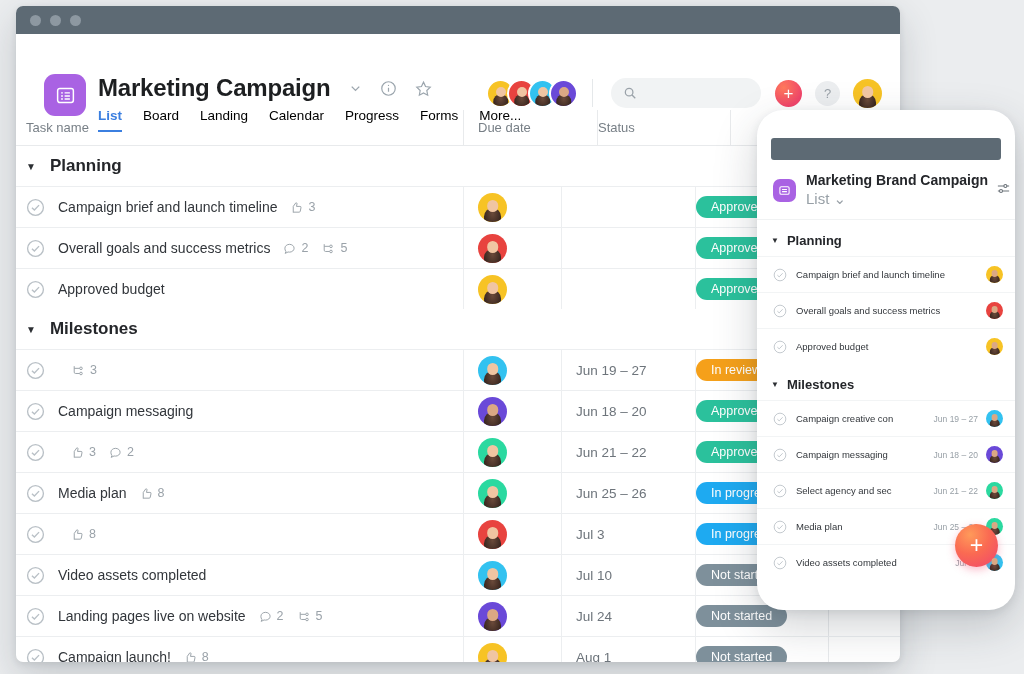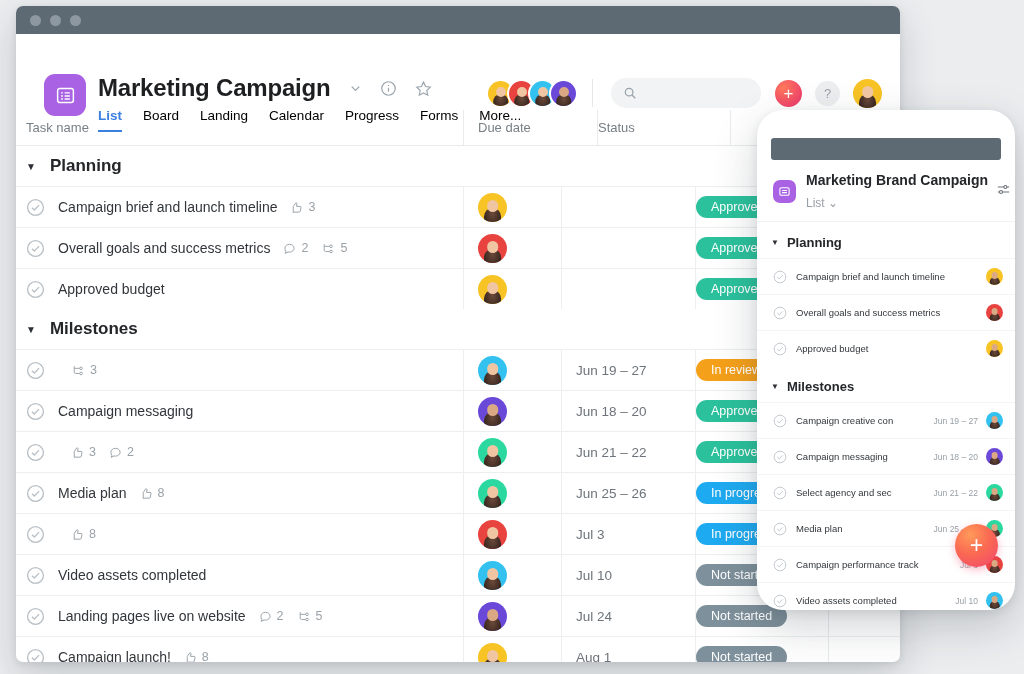--- a/index.html
+++ b/index.html
@@ -133,21 +133,21 @@
     box-shadow: 0 16px 44px rgba(40,50,60,.22), 0 3px 10px rgba(40,50,60,.10);
     overflow: hidden;
   }
   .ph-status { height: 28px; }
   .ph-bar { height: 22px; margin: 0 14px; background: #5d6a74; border-radius: 3px; }
   .ph-head { display: flex; align-items: center; padding: 12px 12px 11px 16px; border-bottom: 1px solid #f0f2f3; }
   .ph-icon { width: 23px; height: 23px; border-radius: 7px; background: #a962e3; display: flex; align-items: center; justify-content: center; flex: none; }
   .ph-icon svg { width: 13px; height: 13px; }
   .ph-tt { margin-left: 10px; flex: 1; }
   .ph-title { font-size: 14px; font-weight: bold; color: #24262a; white-space: nowrap; }
-  .ph-sub { font-size: 12px; color: #98a0a7; margin-top: 8px; }
+  .ph-sub { font-size: 15px; color: #98a0a7; margin-top: 2px; }
   .ph-act { color: #6d747b; margin-left: 8px; }
 
   .ph-group { padding: 13px 0 8px 14px; font-size: 13px; font-weight: bold; color: #24262a; display: flex; align-items: center; }
   .ph-group .caret { font-size: 8px; margin-right: 8px; }
   .ph-row { display: flex; align-items: center; height: 36px; padding: 0 12px 0 16px; border-top: 1px solid #f2f4f5; }
   .ph-row .pcheck { width: 14px; height: 14px; color: #c3c9ce; flex: none; margin-right: 9px; }
   .ph-name { font-size: 9.5px; color: #32363b; flex: 1; white-space: nowrap; overflow: hidden; }
   .ph-date { font-size: 8.5px; color: #98a0a7; margin-right: 8px; white-space: nowrap; }
   .ph-av { width: 17px; height: 17px; border-radius: 50%; flex: none; position: relative; overflow: hidden; }
   .ph-av::after{content:"";position:absolute;left:50%;top:52%;width:62%;height:62%;transform:translate(-50%,0);border-radius:48% 48% 42% 42%;background:radial-gradient(ellipse at 50% 30%,#6b4a3a 0%,#3a2720 70%);}
@@ -614,29 +614,20 @@
             </svg></span>
           <span class="ph-name">Media plan</span>
           <span class="ph-date">Jun 25 – 26</span>
           <div class="ph-av light" style="background: rgb(43, 217, 160);"></div>
         </div>
         <div class="ph-row">
           <span class="pcheck"><svg viewBox="0 0 24 24" fill="none" stroke="currentColor" stroke-width="1.7" width="100%" height="100%">
               <circle cx="12" cy="12" r="10"></circle>
               <polyline points="7.5 12.3 10.6 15.2 16.5 9"></polyline>
             </svg></span>
-          <span class="ph-name">Campaign performance track</span>
-          <span class="ph-date">Jul 3</span>
-          <div class="ph-av light" style="background: rgb(232, 67, 63);"></div>
-        </div>
-        <div class="ph-row">
-          <span class="pcheck"><svg viewBox="0 0 24 24" fill="none" stroke="currentColor" stroke-width="1.7" width="100%" height="100%">
-              <circle cx="12" cy="12" r="10"></circle>
-              <polyline points="7.5 12.3 10.6 15.2 16.5 9"></polyline>
-            </svg></span>
           <span class="ph-name">Video assets completed</span>
           <span class="ph-date">Jul 10</span>
           <div class="ph-av light" style="background: rgb(51, 194, 240);"></div>
         </div>
       </div>
 
     <div class="fab">+</div>
   </div>
 </div>
 

